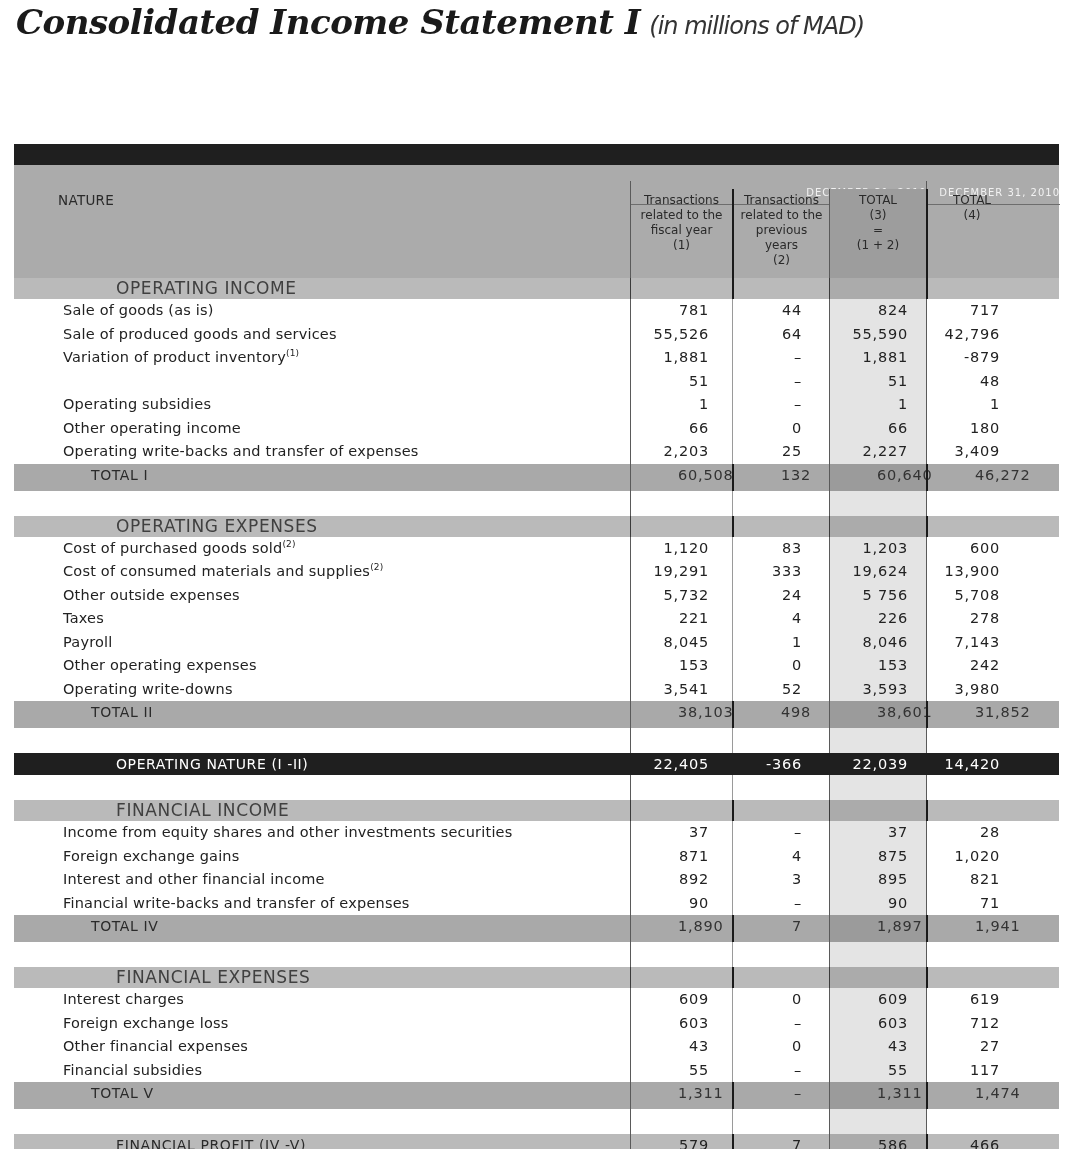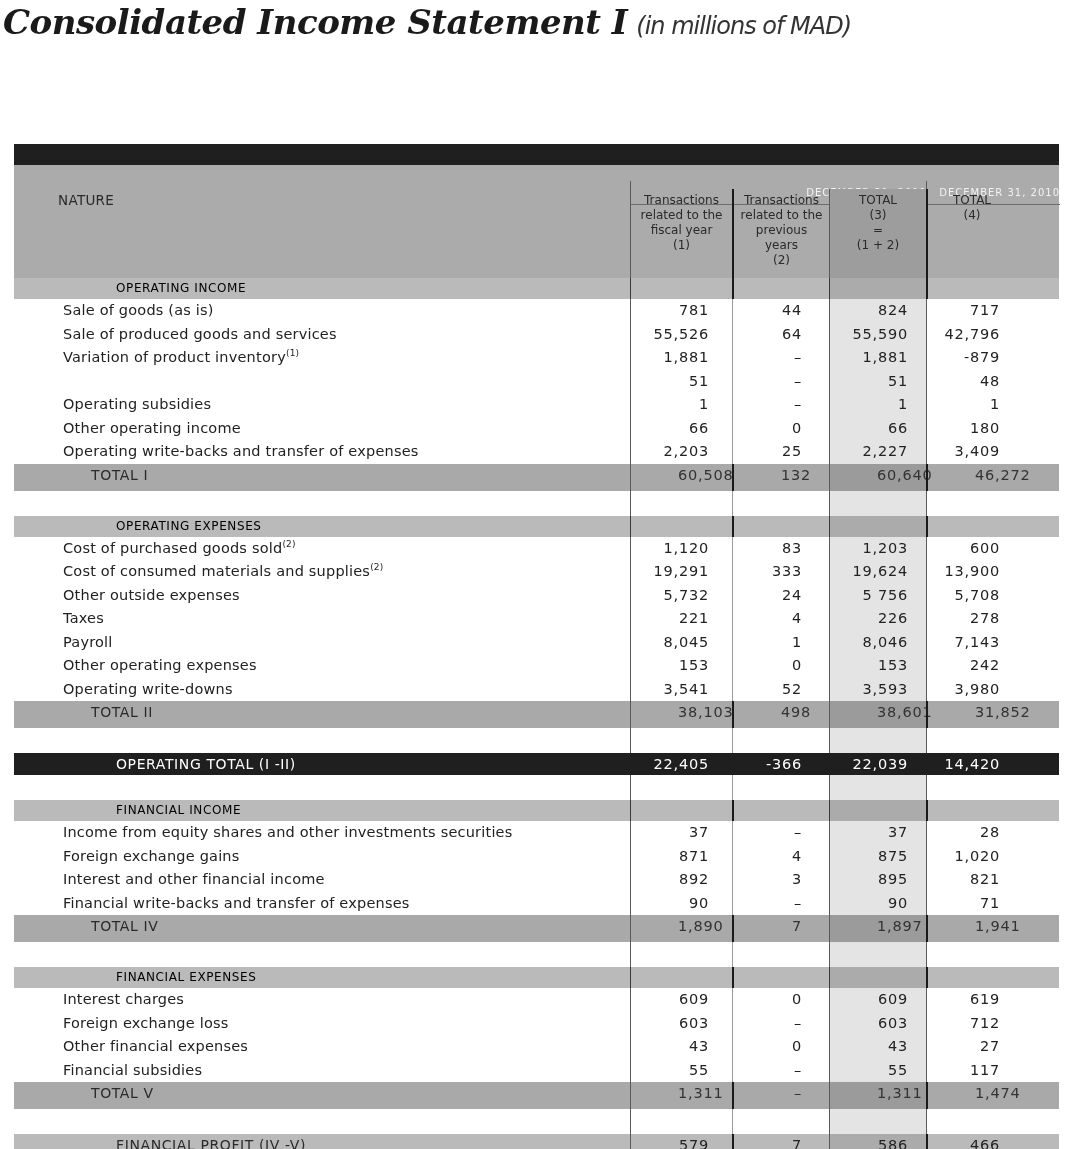--- a/index.html
+++ b/index.html
@@ -1,18 +1,18 @@
 <!DOCTYPE html>
 <html><head>
 <meta charset="utf-8">
 <style>
   html, body { margin:0; padding:0; background:#ffffff; }
   body { width:1070px; height:1149px; position:relative; overflow:hidden;
          font-family:"DejaVu Sans", sans-serif; color:#222; }
-  .title { position:absolute; left:3px; top:2px; white-space:nowrap; }
+  .title { position:absolute; left:16px; top:2px; white-space:nowrap; }
   .title .main { font-family:"DejaVu Serif", serif; font-weight:bold; font-style:italic;
                  font-size:34px; letter-spacing:-0.5px; color:#1a1a1a; }
   .title .unit { font-family:"DejaVu Sans", sans-serif; font-style:italic; font-size:24px;
                  font-weight:normal; color:#333; letter-spacing:-1px; margin-left:4px; }
 
   .tbl { position:absolute; left:14px; top:144px; width:1045px; }
   .topband { height:21px; background:#1f1f1f; }
 
   .hdr { position:relative; height:113px; background:#ababab; }
   .hdr .nature { position:absolute; left:44px; top:27px; font-size:13.5px; color:#2a2a2a; letter-spacing:0.3px; }
@@ -32,21 +32,21 @@
   .row .v { position:absolute; top:0; text-align:right; font-size:14.5px; letter-spacing:0.8px; color:#222;
             box-sizing:border-box; height:100%; }
   .row .v1 { left:616px; width:102px; padding-right:23px; border-left:1px solid #5a5a5a; }
   .row .v2 { left:718px; width:97px; padding-right:27px; border-left:1px solid #9a9a9a;text-align:right; }
   .row .v3 { left:815px; width:97px; padding-right:18px; border-left:1px solid #5a5a5a; background:#e4e4e4; }
   .row .v4 { left:912px; width:133px; padding-right:59px; border-left:1px solid #5a5a5a; }
   .row .v4 { text-align:right; width:133px; }
   sup { font-size:9px; line-height:0; vertical-align:super; }
 
   .row.section { background:#bababa; height:21px; line-height:21px; }
-  .row.section .lbl { left:102px; font-size:12px; letter-spacing:0.6px; color:#000000; }
+  .row.section .lbl { left:102px; font-size:17px; letter-spacing:0.6px; color:#404040; }
   .row.section .v1 { border-left:1px solid #3a3a3a; }
   .row.section .v2 { border-left:2px solid #1a1a1a; }
   .row.section .v3 { background:#ababab; border-left:1px solid #3a3a3a; }
   .row.section .v4 { border-left:2px solid #1a1a1a; }
 
   .row.total { background:#a9a9a9; height:27px; line-height:22px; }
   .row.total .lbl { left:77px; font-size:14px; letter-spacing:0.6px; color:#2a2a2a; }
   .row.total .v { color:#333;padding-left:47px; }
   .row.total .v2 { border-left:2px solid #1a1a1a; }
   .row.total .v3 { background:#9b9b9b; }
@@ -237,21 +237,21 @@
         <span class="v v4">31,852</span>
       </div>
       <div class="row spacer">
         <span class="lbl"><span></span></span>
         <span class="v v1"></span>
         <span class="v v2"></span>
         <span class="v v3"></span>
         <span class="v v4"></span>
       </div>
       <div class="row profit-dark">
-        <span class="lbl"><span>OPERATING TOTAL (I -II)</span></span>
+        <span class="lbl"><span>OPERATING NATURE (I -II)</span></span>
         <span class="v v1">22,405</span>
         <span class="v v2">-366</span>
         <span class="v v3">22,039</span>
         <span class="v v4">14,420</span>
       </div>
       <div class="row spacer">
         <span class="lbl"><span></span></span>
         <span class="v v1"></span>
         <span class="v v2"></span>
         <span class="v v3"></span>

